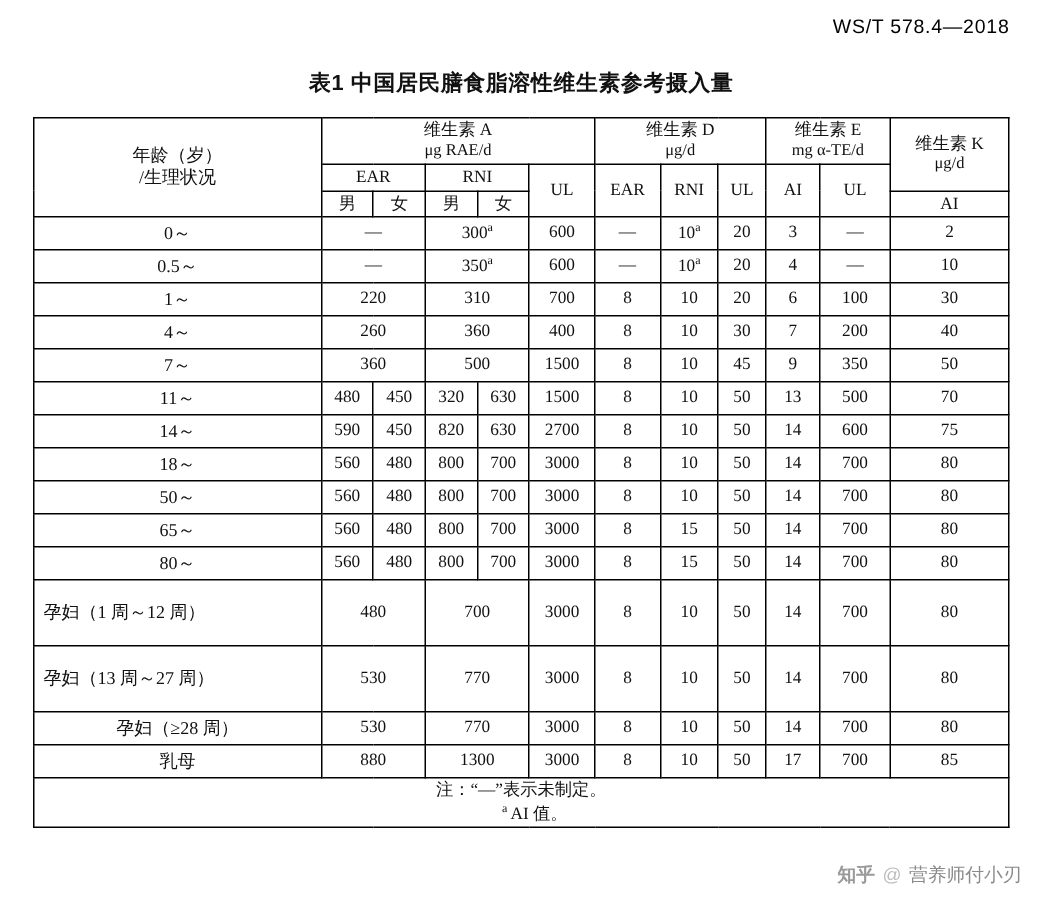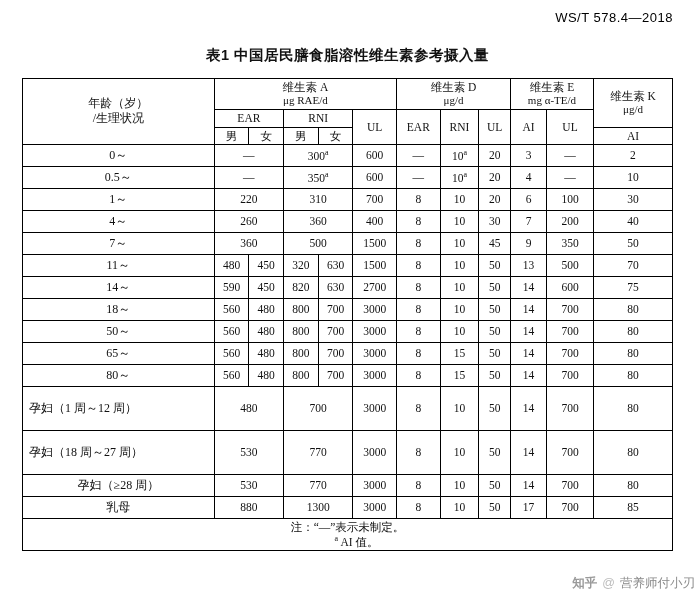--- a/index.html
+++ b/index.html
@@ -86,20 +86,21 @@
   .footer-bar {
     position: absolute;
     left: 0;
     bottom: 0;
     width: 695px;
     height: 30px;
     background: #ffffff;
     display: flex;
     align-items: center;
     justify-content: flex-end;
+    padding-right: 14px;
     box-sizing: border-box;
   }
   .zhihu {
     display: flex;
     align-items: center;
     gap: 5px;
     color: #8a8a8a;
     font-size: 12.5px;
     font-family: "Liberation Sans", sans-serif;
   }
@@ -318,21 +319,21 @@
           <td colspan="2">700</td>
           <td>3000</td>
           <td>8</td>
           <td>10</td>
           <td>50</td>
           <td>14</td>
           <td>700</td>
           <td>80</td>
         </tr>
         <tr style="height: 44px;">
-          <td class="rowlabel wrap">孕妇（18 周～27 周）</td>
+          <td class="rowlabel wrap">孕妇（13 周～27 周）</td>
           <td colspan="2">530</td>
           <td colspan="2">770</td>
           <td>3000</td>
           <td>8</td>
           <td>10</td>
           <td>50</td>
           <td>14</td>
           <td>700</td>
           <td>80</td>
         </tr>

